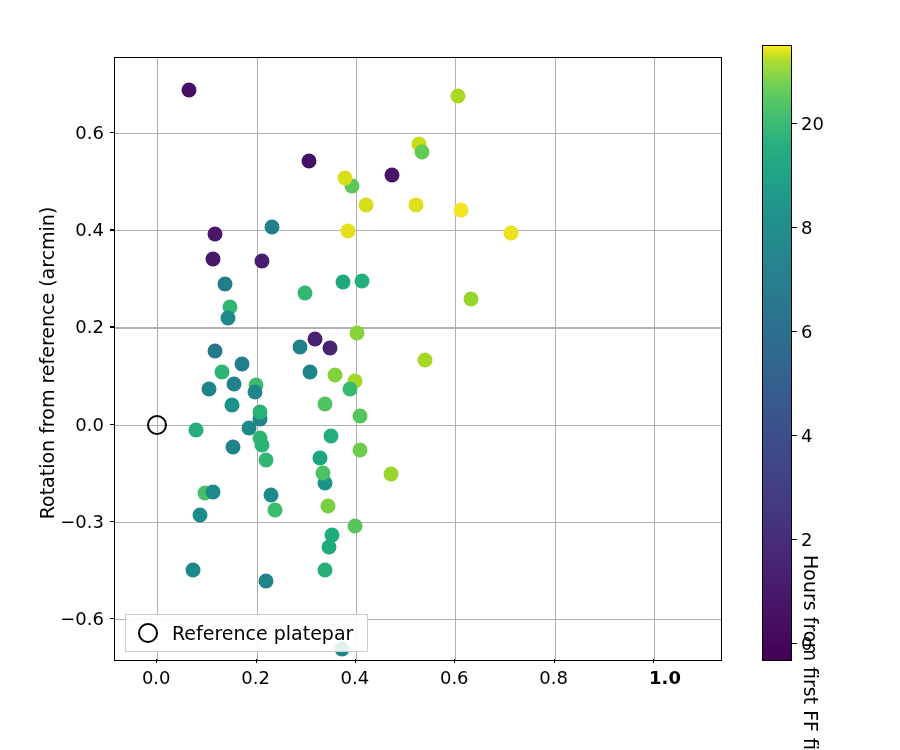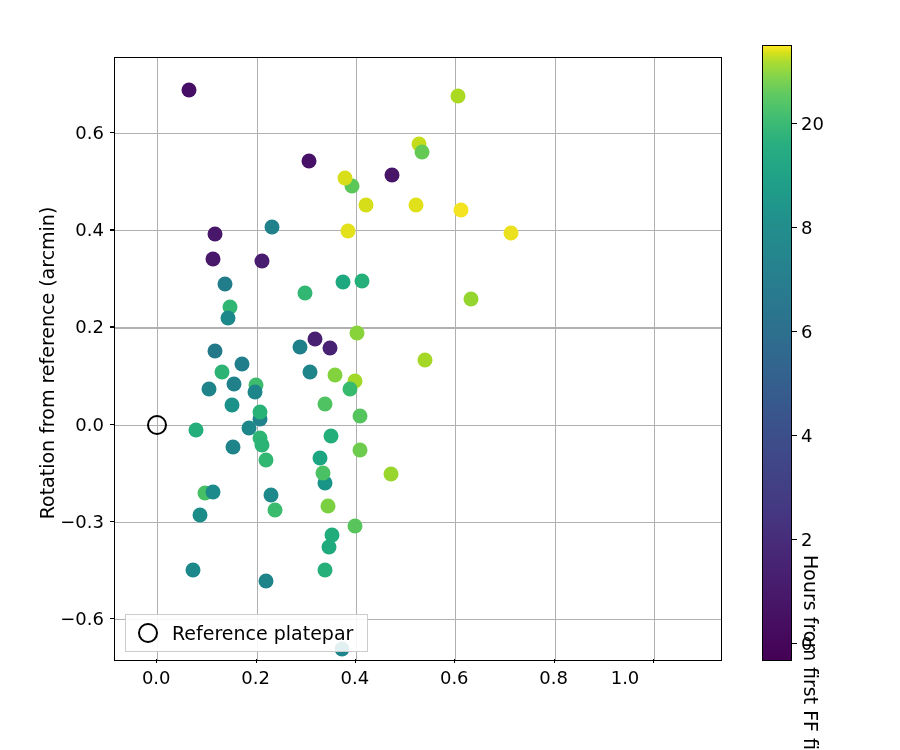--- a/index.html
+++ b/index.html
@@ -215,21 +215,21 @@
     <div class="ticklabel x" style="left: 156.221px; top: 667px;">0.0</div>
     <div class="tick x" style="left: 255.566px; top: 659px;"></div>
     <div class="ticklabel x" style="left: 255.566px; top: 667px;">0.2</div>
     <div class="tick x" style="left: 354.91px; top: 659px;"></div>
     <div class="ticklabel x" style="left: 354.91px; top: 667px;">0.4</div>
     <div class="tick x" style="left: 454.254px; top: 659px;"></div>
     <div class="ticklabel x" style="left: 454.254px; top: 667px;">0.6</div>
     <div class="tick x" style="left: 553.598px; top: 659px;"></div>
     <div class="ticklabel x" style="left: 553.598px; top: 667px;">0.8</div>
     <div class="tick x" style="left: 652.943px; top: 659px;"></div>
-    <div class="ticklabel x" style="left: 625px; top: 667px;">1.0</div>
+    <div class="ticklabel x" style="left: 665px; top: 667px; font-weight: bold;">1.0</div>
     <div class="tick y" style="left: 110px; top: 617.734px;"></div>
     <div class="ticklabel y" style="left: 30px; width: 74px; top: 617.734px;">−0.6</div>
     <div class="tick y" style="left: 110px; top: 520.637px;"></div>
     <div class="ticklabel y" style="left: 30px; width: 74px; top: 520.637px;">−0.3</div>
     <div class="tick y" style="left: 110px; top: 423.54px;"></div>
     <div class="ticklabel y" style="left: 30px; width: 74px; top: 423.54px;">0.0</div>
     <div class="tick y" style="left: 110px; top: 326.444px;"></div>
     <div class="ticklabel y" style="left: 30px; width: 74px; top: 326.444px;">0.2</div>
     <div class="tick y" style="left: 110px; top: 229.347px;"></div>
     <div class="ticklabel y" style="left: 30px; width: 74px; top: 229.347px;">0.4</div>

